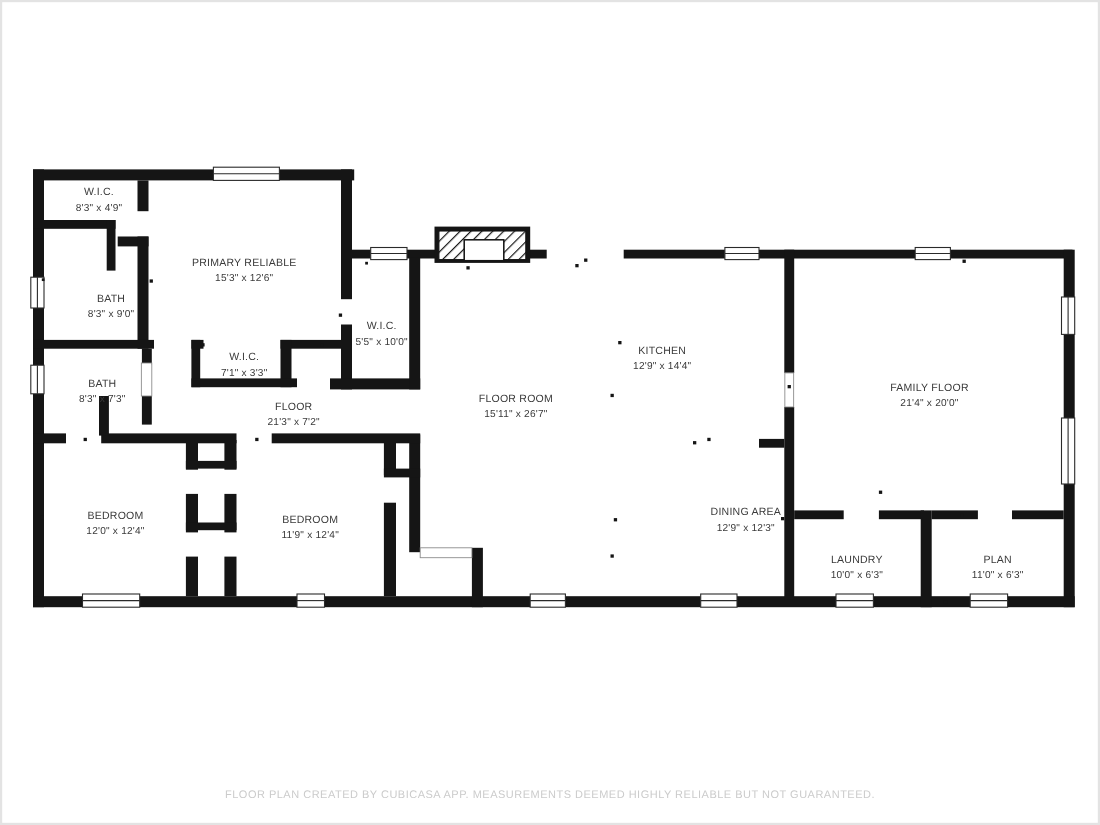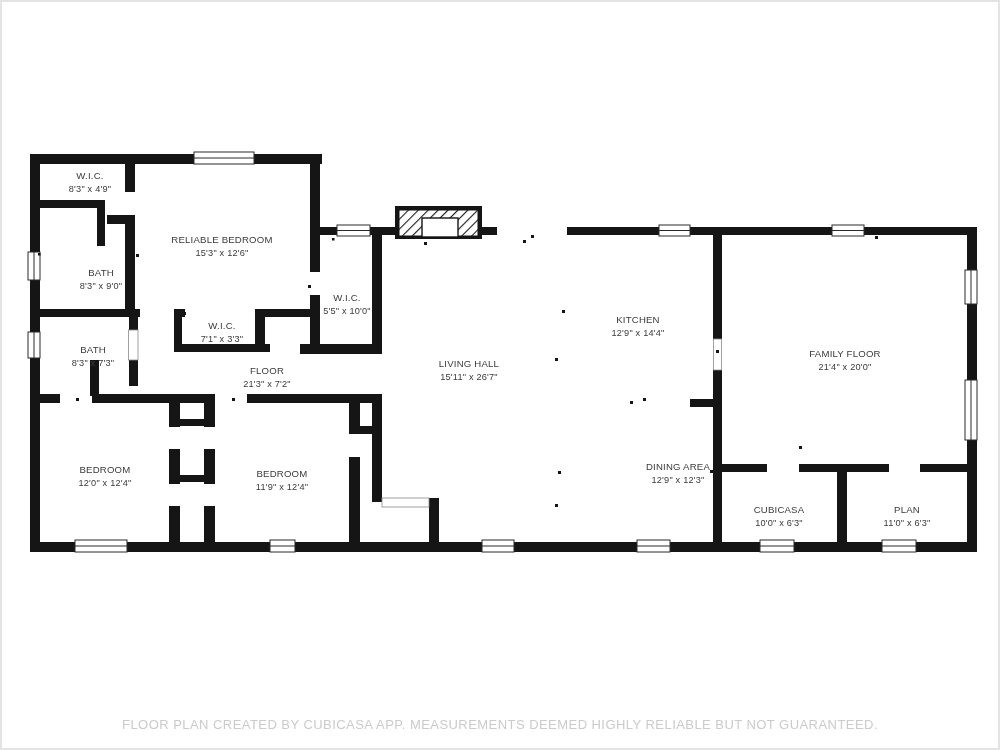--- a/index.html
+++ b/index.html
@@ -11,21 +11,21 @@
   .plan-svg{position:absolute;left:0;top:0;}
   .room-label{
     position:absolute;transform:translate(-50%,-50%);
     text-align:center;color:#3a3a3a;white-space:nowrap;
     line-height:13.5px;letter-spacing:.2px;
   }
   .room-label .rname{font-size:9.6px;}
   .room-label .rdims{font-size:9.2px;}
   .footer{
     position:absolute;left:50%;top:715px;transform:translateX(-50%);
-    font-size:13px;color:#cbcbcb;letter-spacing:.45px;white-space:nowrap;
+    font-size:10px;color:#cbcbcb;letter-spacing:.45px;white-space:nowrap;
   }
 </style>
 </head>
 <body>
 
 <div class="page">
 
   <svg class="plan-svg" width="1000" height="750" viewBox="0 0 1000 750">
     <defs>
       <pattern id="hatch" width="7" height="7" patternTransform="rotate(45)" patternUnits="userSpaceOnUse">
@@ -203,21 +203,21 @@
       <rect x="678" y="543" width="3" height="3"></rect>
       <rect x="856" y="544" width="3" height="3"></rect>
     </g>
   </svg>
 
   <div class="room-label" style="left:88px;top:180px">
     <div class="rname">W.I.C.</div>
     <div class="rdims">8'3" x 4'9"</div>
   </div>
   <div class="room-label" style="left:220px;top:244px">
-    <div class="rname">RELIABLE BEDROOM</div>
+    <div class="rname">PRIMARY RELIABLE</div>
     <div class="rdims">15'3" x 12'6"</div>
   </div>
   <div class="room-label" style="left:99px;top:277px">
     <div class="rname">BATH</div>
     <div class="rdims">8'3" x 9'0"</div>
   </div>
   <div class="room-label" style="left:91px;top:354px">
     <div class="rname">BATH</div>
     <div class="rdims">8'3" x 7'3"</div>
   </div>
@@ -235,37 +235,37 @@
   </div>
   <div class="room-label" style="left:103px;top:474px">
     <div class="rname">BEDROOM</div>
     <div class="rdims">12'0" x 12'4"</div>
   </div>
   <div class="room-label" style="left:280px;top:478px">
     <div class="rname">BEDROOM</div>
     <div class="rdims">11'9" x 12'4"</div>
   </div>
   <div class="room-label" style="left:467px;top:368px">
-    <div class="rname">LIVING HALL</div>
+    <div class="rname">FLOOR ROOM</div>
     <div class="rdims">15'11" x 26'7"</div>
   </div>
-  <div class="room-label" style="left:636px;top:324px">
+  <div class="room-label" style="left:600px;top:324px">
     <div class="rname">KITCHEN</div>
     <div class="rdims">12'9" x 14'4"</div>
   </div>
   <div class="room-label" style="left:676px;top:471px">
     <div class="rname">DINING AREA</div>
     <div class="rdims">12'9" x 12'3"</div>
   </div>
   <div class="room-label" style="left:843px;top:358px">
     <div class="rname">FAMILY FLOOR</div>
     <div class="rdims">21'4" x 20'0"</div>
   </div>
   <div class="room-label" style="left:777px;top:514px">
-    <div class="rname">CUBICASA</div>
+    <div class="rname">LAUNDRY</div>
     <div class="rdims">10'0" x 6'3"</div>
   </div>
   <div class="room-label" style="left:905px;top:514px">
     <div class="rname">PLAN</div>
     <div class="rdims">11'0" x 6'3"</div>
   </div>
 
   <div class="footer">FLOOR PLAN CREATED BY CUBICASA APP. MEASUREMENTS DEEMED HIGHLY RELIABLE BUT NOT GUARANTEED.</div>
 </div>
 

